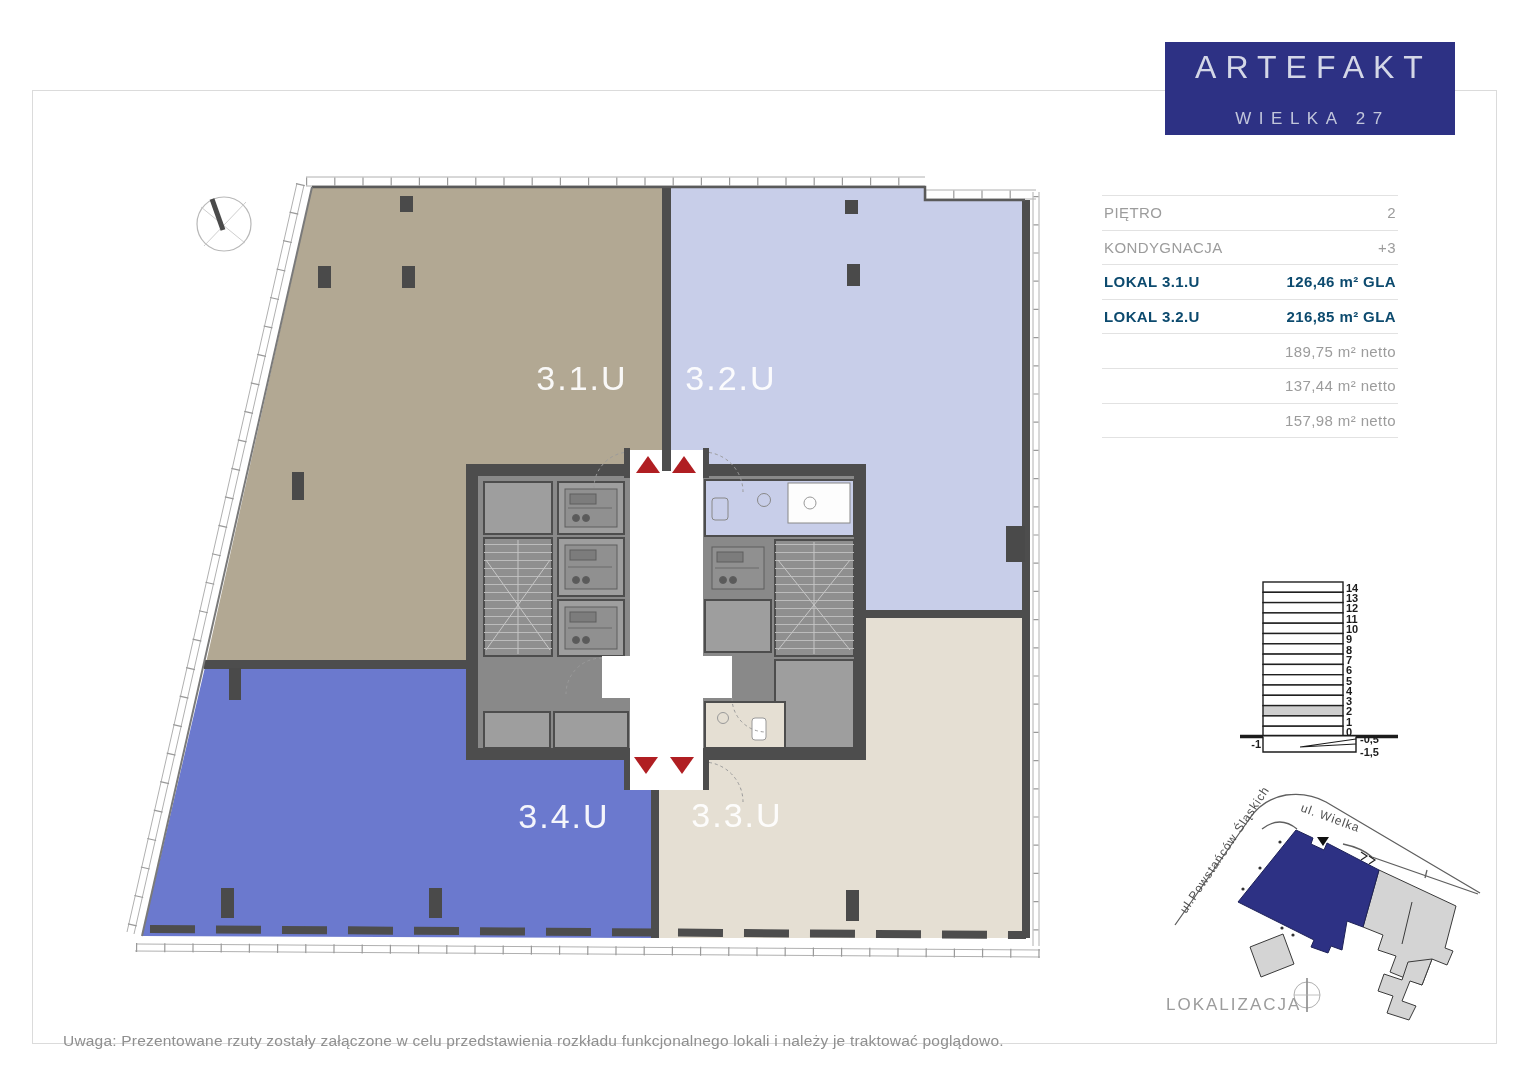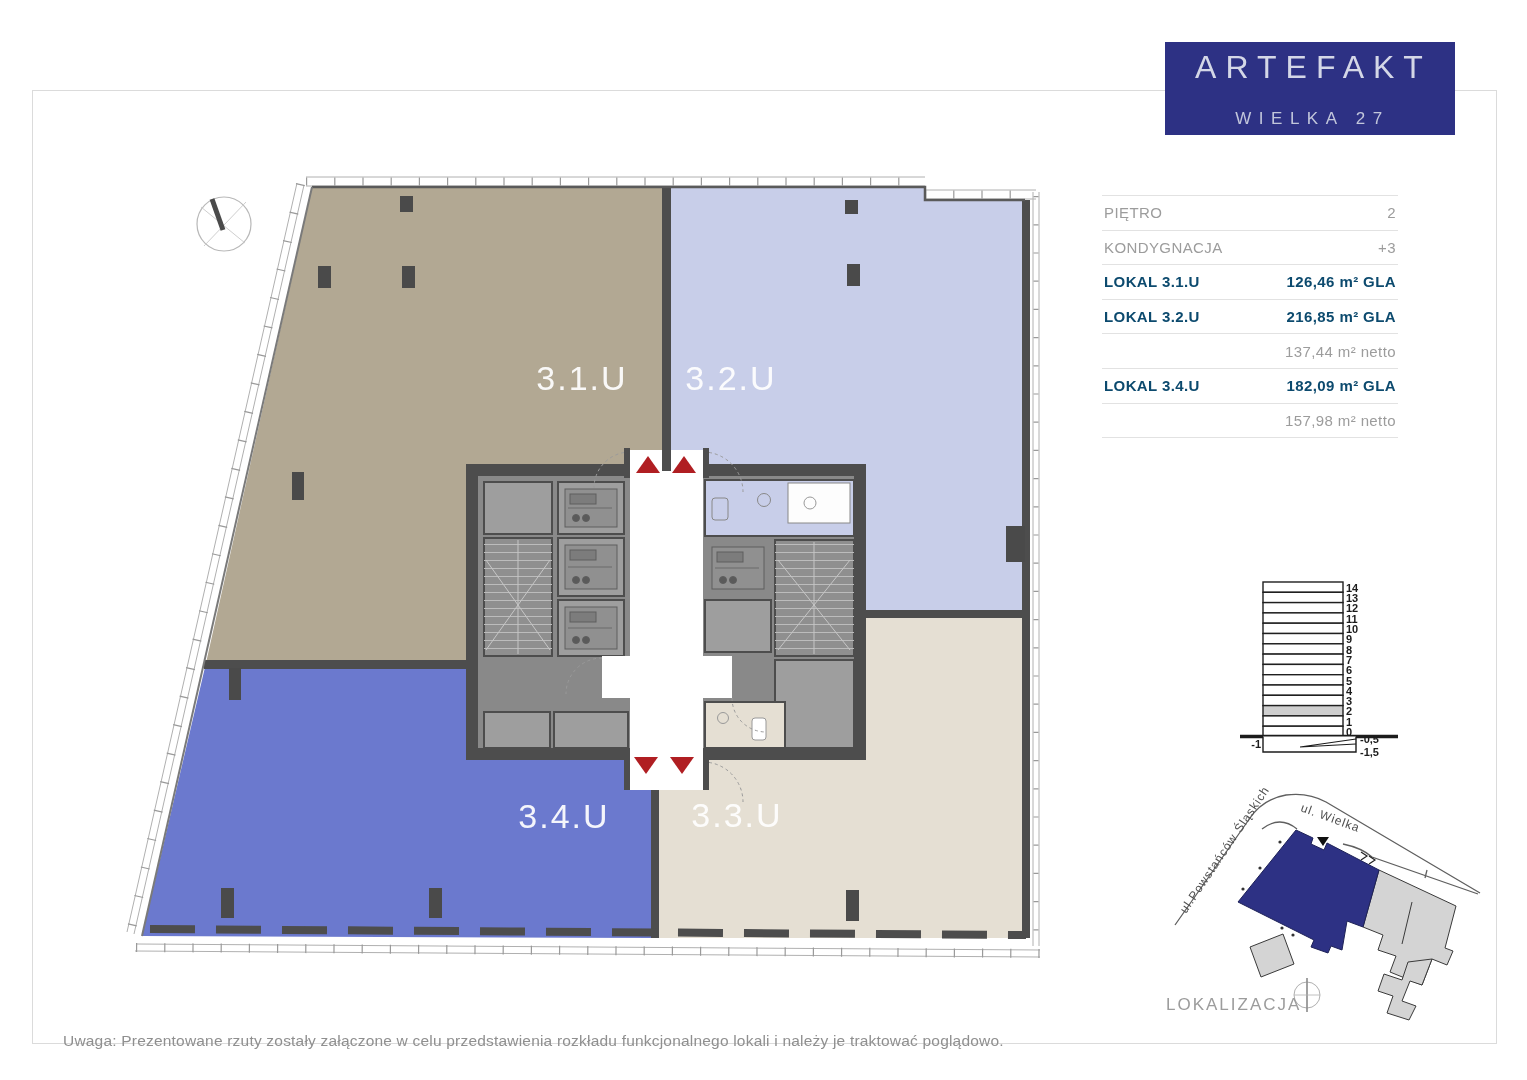--- a/index.html
+++ b/index.html
@@ -210,25 +210,25 @@
     <div class="row bold">
       <span>LOKAL 3.1.U</span>
       <span class="v">126,46 m² GLA</span>
     </div>
     <div class="row bold">
       <span>LOKAL 3.2.U</span>
       <span class="v">216,85 m² GLA</span>
     </div>
     <div class="row">
       <span></span>
+      <span class="v">189,75 m² netto</span>
+    </div>
+    <div class="row">
+      <span></span>
       <span class="v">137,44 m² netto</span>
-    </div>
-    <div class="row bold">
-      <span>LOKAL 3.4.U</span>
-      <span class="v">182,09 m² GLA</span>
     </div>
     <div class="row">
       <span></span>
       <span class="v">157,98 m² netto</span>
     </div>
   </div>
 
 <svg id="section" class="abs" width="212" height="200" viewBox="0 0 212 200">
   <g id="sec-floors">
       <rect x="25" y="6" width="80" height="10.3" fill="#ffffff" stroke="#1f1f1f" stroke-width="1.4"></rect>

